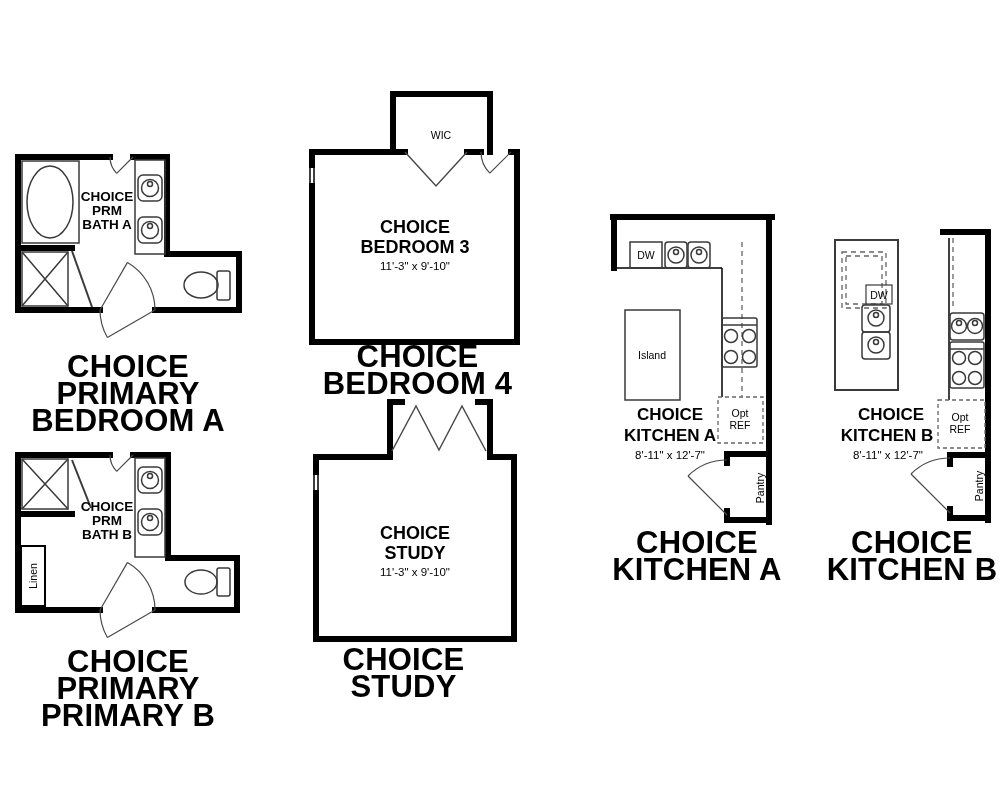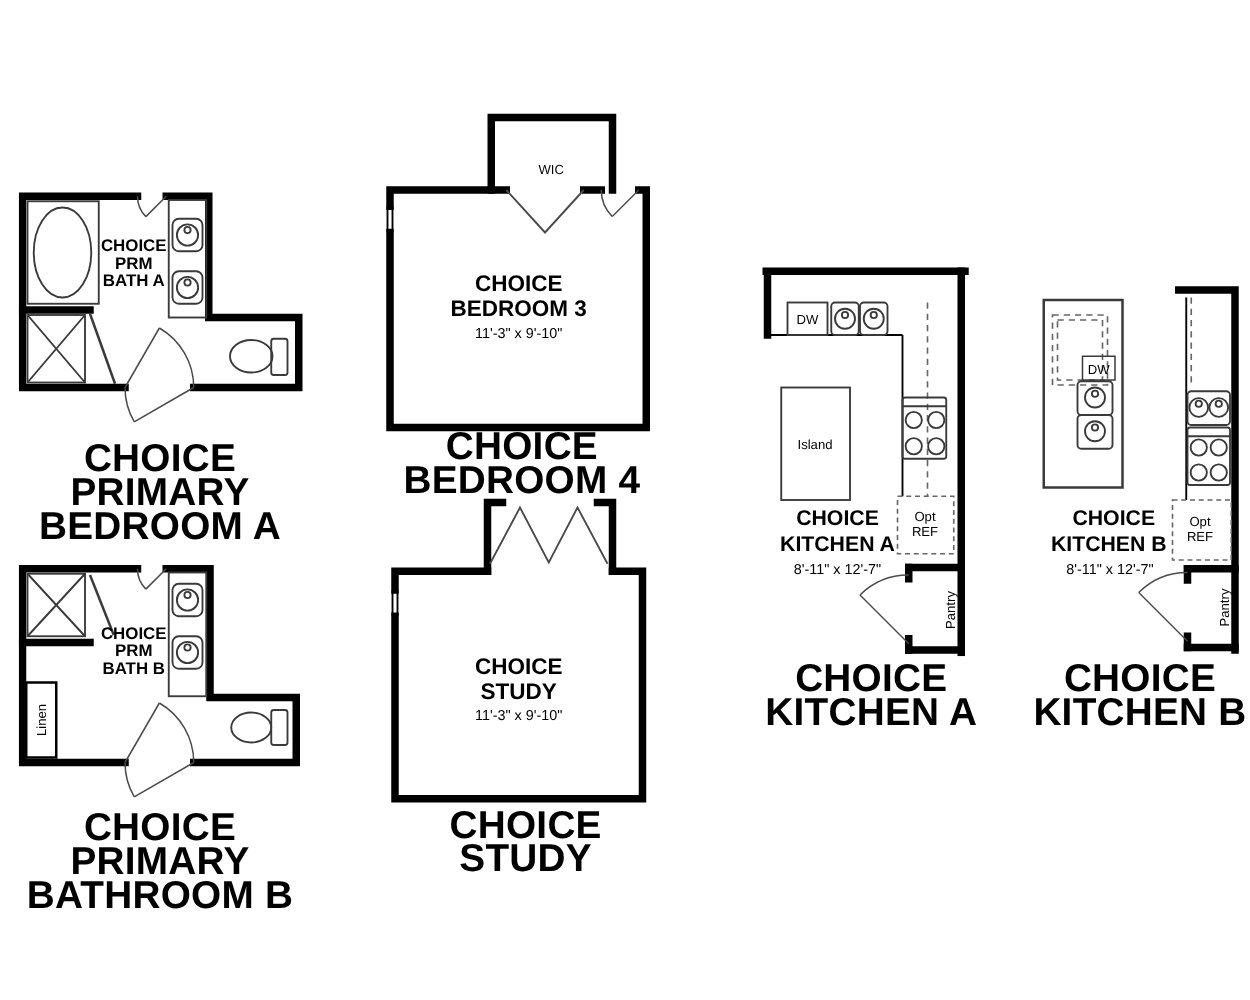--- a/index.html
+++ b/index.html
@@ -103,21 +103,21 @@
         <path d="M140,160 L92.4,187.5"></path>
     </g>
     <g text-anchor="middle" class="t13">
       <text x="92" y="61">CHOICE</text>
       <text x="92" y="75">PRM</text>
       <text x="92" y="89">BATH B</text>
     </g>
   </svg>
   <div class="plan-title" style="left:8px;top:648px;width:240px">
     <div>CHOICE PRIMARY</div>
-    <div>BATHROOM B</div>
+    <div>PRIMARY B</div>
   </div>
 
   <svg class="plan" style="left:303px;top:86px" width="220" height="265" viewBox="0 0 220 265">
     <g stroke="#000" stroke-width="6" fill="none" stroke-linecap="square" stroke-linejoin="miter">
       <path d="M102,66 L9,66 L9,79 M9,100 L9,256 L214,256 L214,66 L208,66"></path>
       <path d="M164,66 L178,66"></path>
       <path d="M90,66 L90,8 L187,8 L187,66"></path>
     </g>
     <g stroke="#000" stroke-width="1.5">
       <path d="M7,79 L7,100 M11,79 L11,100"></path>
@@ -150,21 +150,21 @@
     </g>
     <g stroke="#4a4a4a" stroke-width="1.5" fill="none">
       <path d="M84,58 L108,13 L131,57 L154,13 L178,58"></path>
     </g>
     <g text-anchor="middle">
       <text class="t18" x="107" y="146">CHOICE</text>
       <text class="t18" x="107" y="166">STUDY</text>
       <text class="dims" x="107" y="183">11'-3" x 9'-10"</text>
     </g>
   </svg>
-  <div class="plan-title" style="left:308px;top:646px;width:225px">
+  <div class="plan-title" style="left:291px;top:646px;width:225px">
     <div>CHOICE STUDY</div>
   </div>
 
   <svg class="plan" style="left:605px;top:210px" width="175" height="315" viewBox="0 0 175 315">
     <g stroke="#000" stroke-width="6" fill="none" stroke-linecap="square">
       <path d="M8,7 L167,7"></path>
       <path d="M164,7 L164,312"></path>
       <path d="M9,9 L9,58"></path>
       <path d="M122,244 L164,244 M122,310 L164,310"></path>
       <path d="M122,244 L122,253 M122,301 L122,310"></path>

